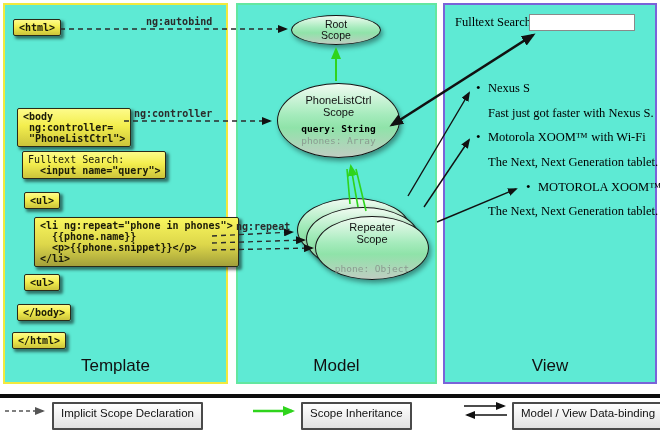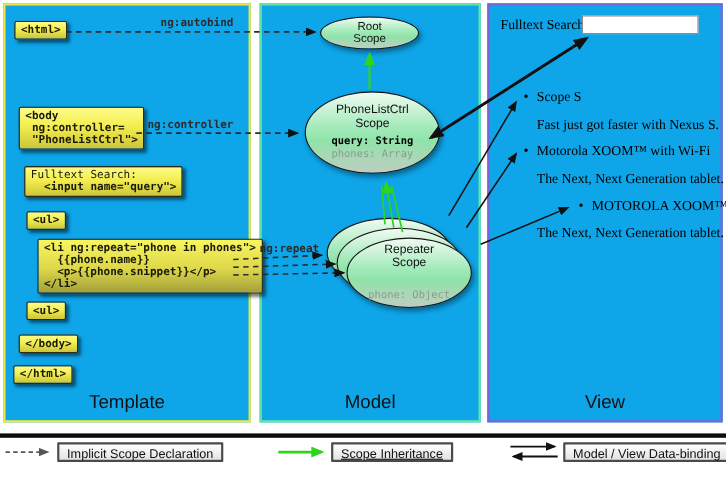--- a/index.html
+++ b/index.html
@@ -1,18 +1,18 @@
 <!DOCTYPE html>
 <html><head>
 <meta charset="utf-8">
 <style>
   html,body{margin:0;padding:0;background:#fff;}
   .stage{position:relative;width:660px;height:435px;background:#fff;overflow:hidden;
          font-family:"Liberation Sans",sans-serif;}
-  .panel{position:absolute;top:3px;height:381px;border-width:2px;border-style:solid;background:#0ea5e9;box-sizing:border-box;}
+  .panel{position:absolute;top:3px;height:381px;border-width:2px;border-style:solid;background:#5eead4;box-sizing:border-box;}
   .panel-template{left:3px;width:225px;border-color:#f2e93e;}
   .panel-model{left:236px;width:201px;border-color:#63e7a0;}
   .panel-view{left:443px;width:214px;border-color:#7a64d8;}
   .panel-label{position:absolute;bottom:6px;left:0;width:100%;text-align:center;
                font-size:17px;color:#111;font-family:"Liberation Sans",sans-serif;}
   
   .codebox{position:absolute;white-space:pre;
            font-family:"DejaVu Sans Mono","Liberation Mono",monospace;
            font-size:10px;line-height:11px;font-weight:bold;color:#1a1a08;
            background:linear-gradient(180deg,#fdfb8a 0%,#f3ee4e 45%,#ccc43a 100%);
@@ -33,21 +33,21 @@
   .prop-bold{font-weight:bold;color:#000;}
   .prop-gray{color:#8b9b90;}
   
   .vtext{position:absolute;font-family:"Liberation Serif",serif;font-size:12.5px;color:#000;z-index:6;white-space:nowrap;}
   .vname .bullet{position:absolute;left:-12px;top:-1px;font-size:13px;}
   .vname{font-weight:normal;}
   .vinput{position:absolute;left:529px;top:14px;width:100px;height:15px;border:1px solid #8a8a8a;
           background:#fff;z-index:6;padding:0 2px;font-size:11px;font-family:"Liberation Serif",serif;}
   
   .sepline{position:absolute;left:0;top:394px;width:660px;height:4px;background:#0d0d0d;z-index:4;}
-  .legendbox{position:absolute;top:402px;height:18px;line-height:18px;padding:0 7px;
+  .legendbox{position:absolute;top:402px;height:28px;line-height:18px;padding:0 7px;
              background:linear-gradient(180deg,#ffffff,#e2e2e2);
              border:2px solid #4a4a4a;border-radius:1px;box-sizing:border-box;
              font-size:11.5px;color:#111;z-index:6;white-space:nowrap;text-align:center;}
   svg.overlay{position:absolute;left:0;top:0;z-index:20;pointer-events:none;}
 </style>
 </head>
 <body>
 
 <div class="stage">
 
@@ -55,21 +55,21 @@
     <div class="panel-label">Template</div>
   </div>
   <div class="panel panel-model">
     <div class="panel-label">Model</div>
   </div>
   <div class="panel panel-view">
     <div class="panel-label">View</div>
   </div>
 
   <div class="codebox" style="left:13px;top:19px;">&lt;html&gt;</div>
-  <div class="codebox" style="left:17px;top:97px;">&lt;body
+  <div class="codebox" style="left:17px;top:108px;">&lt;body
  ng:controller=
  "PhoneListCtrl"&gt;</div>
   <div class="codebox" style="left:22px;top:151px;"><span class="ft-line1">Fulltext Search:</span><br><span>  &lt;input name="query"&gt;</span></div>
   <div class="codebox" style="left:24px;top:192px;">&lt;ul&gt;</div>
   <div class="codebox codebox-big" style="left:34px;top:217px;">&lt;li ng:repeat="phone in phones"&gt;
   {{phone.name}}
   &lt;p&gt;{{phone.snippet}}&lt;/p&gt;
 &lt;/li&gt;</div>
   <div class="codebox" style="left:24px;top:274px;">&lt;ul&gt;</div>
   <div class="codebox" style="left:17px;top:304px;">&lt;/body&gt;</div>
@@ -95,32 +95,32 @@
   <div class="scope" style="left:306px;top:207px;width:114px;height:64px;"></div>
   <div class="scope" style="left:315px;top:216px;width:114px;height:64px;">
     <div class="scope-title" style="margin-bottom:18px;">Repeater
 Scope</div>
     <div class="scope-prop prop-gray">phone: Object</div>
   </div>
 
   <div class="vtext" style="left:455px;top:15px;">Fulltext Search:</div>
   <input class="vinput" value="" style="">
 
-  <div class="vtext vname" style="left:488px;top:81px;"><span class="bullet">•</span><span>Scope S</span></div>
+  <div class="vtext vname" style="left:488px;top:81px;"><span class="bullet">•</span><span>Nexus S</span></div>
   <div class="vtext" style="left:488px;top:106px;">Fast just got faster with Nexus S.</div>
 
   <div class="vtext vname" style="left:488px;top:130px;"><span class="bullet">•</span><span>Motorola XOOM™  with Wi-Fi</span></div>
   <div class="vtext" style="left:488px;top:155px;">The Next, Next Generation tablet.</div>
 
   <div class="vtext vname" style="left:538px;top:180px;"><span class="bullet">•</span><span>MOTOROLA XOOM™</span></div>
   <div class="vtext" style="left:488px;top:204px;">The Next, Next Generation tablet.</div>
 
   <div class="sepline"></div>
   <div class="legendbox" style="left:52px;">Implicit Scope Declaration</div>
-  <div class="legendbox" style="left:301px;text-decoration:underline;">Scope Inheritance</div>
+  <div class="legendbox" style="left:301px;">Scope Inheritance</div>
   <div class="legendbox" style="left:512px;">Model / View Data-binding</div>
 
   <svg class="overlay" width="660" height="435" viewBox="0 0 660 435">
     <defs>
       <marker id="mdark" markerUnits="userSpaceOnUse" markerWidth="10" markerHeight="8" refX="8" refY="4" orient="auto-start-reverse">
         <path d="M0,0 L10,4 L0,8 z" fill="#111"></path>
       </marker>
       <marker id="mthick" markerUnits="userSpaceOnUse" markerWidth="14" markerHeight="11" refX="11" refY="5.5" orient="auto-start-reverse">
         <path d="M0,0 L14,5.5 L0,11 z" fill="#111"></path>
       </marker>

